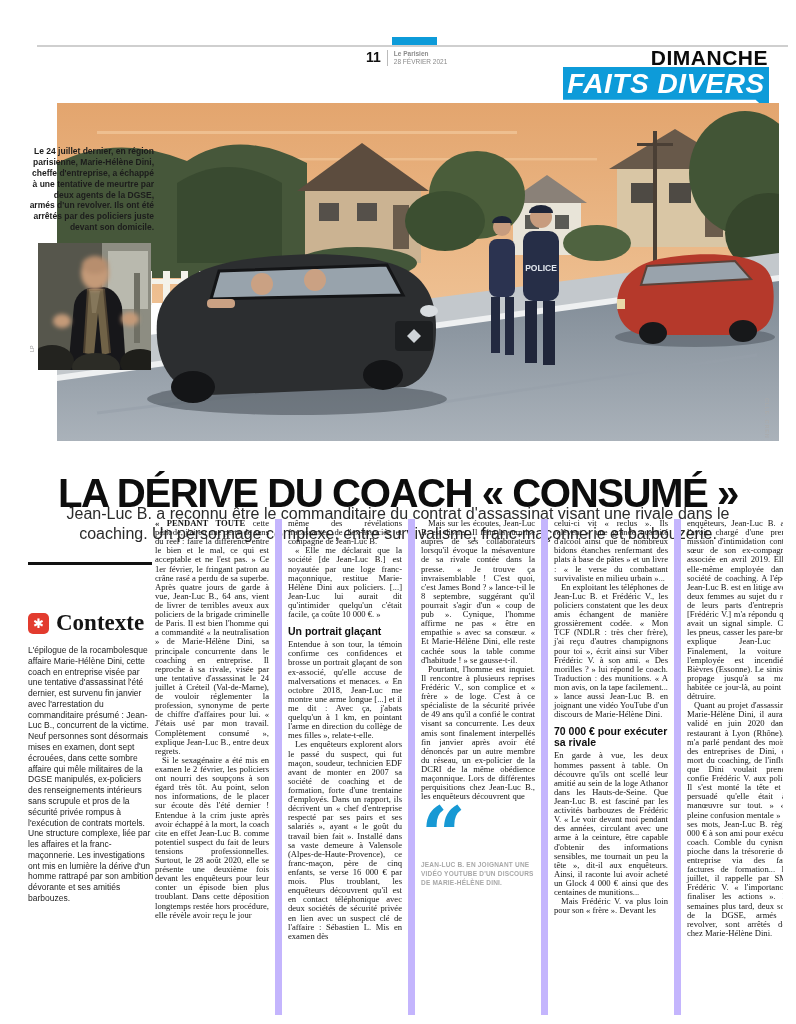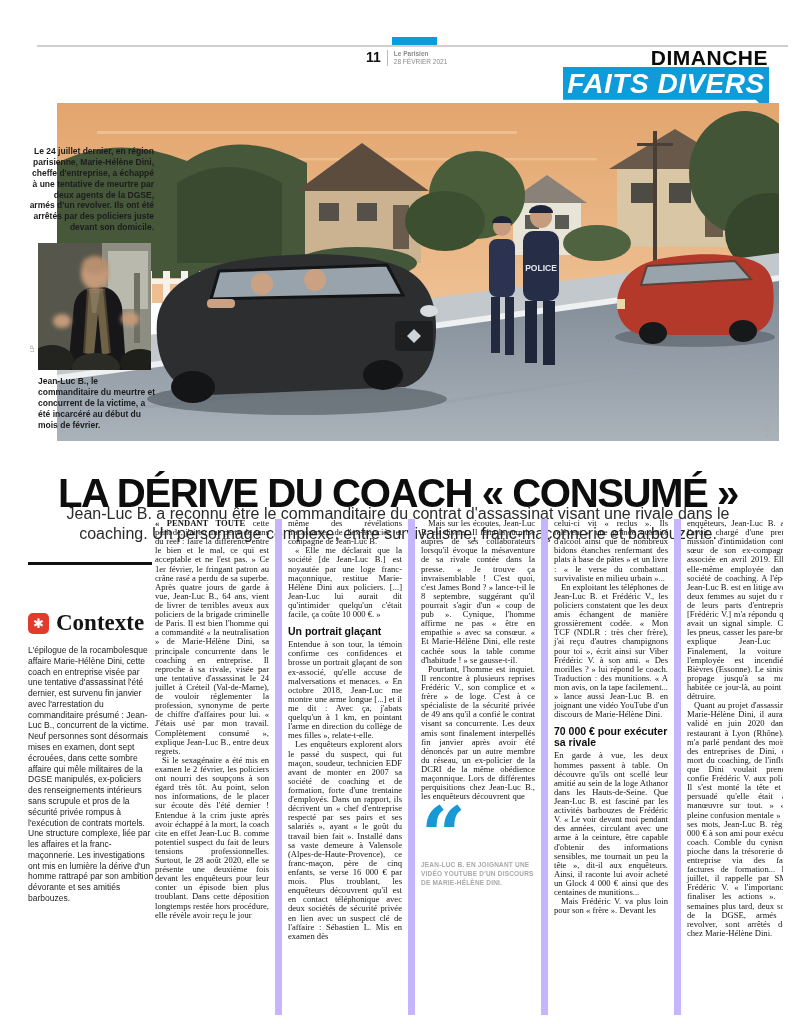--- a/index.html
+++ b/index.html
@@ -223,21 +223,20 @@
         <ellipse cx="57" cy="22" rx="13" ry="9" fill="#b78e6e"></ellipse>
       </g>
       <ellipse cx="24" cy="78" rx="9" ry="7" fill="#c49a78" filter="url(#blurface)"></ellipse>
       <ellipse cx="92" cy="76" rx="9" ry="7" fill="#c49a78" filter="url(#blurface)"></ellipse>
       <ellipse cx="14" cy="118" rx="22" ry="16" fill="#23231f"></ellipse>
       <ellipse cx="58" cy="124" rx="24" ry="14" fill="#2c2c26"></ellipse>
       <ellipse cx="102" cy="120" rx="20" ry="14" fill="#1e1e1a"></ellipse>
     </svg>
   </div>
   <div class="photo-credit">LP</div>
-  <div class="cap-bottom">Jean-Luc B., le commanditaire du meurtre et concurrent de la victime, a été incarcéré au début du mois de février.</div>
 
   <h1 class="headline">LA DÉRIVE DU COACH « CONSUMÉ »</h1>
   <p class="standfirst">Jean-Luc B. a reconnu être le commanditaire du contrat d'assassinat visant une rivale dans le coaching. Un personnage complexe, entre survivalisme, franc-maçonnerie et barbouzerie.</p>
 
   <div class="byline-rule"></div>
 
   <aside class="context">
     <div class="context-head">
       <span class="context-icon">✱</span>
       <span class="context-title">Contexte</span>

